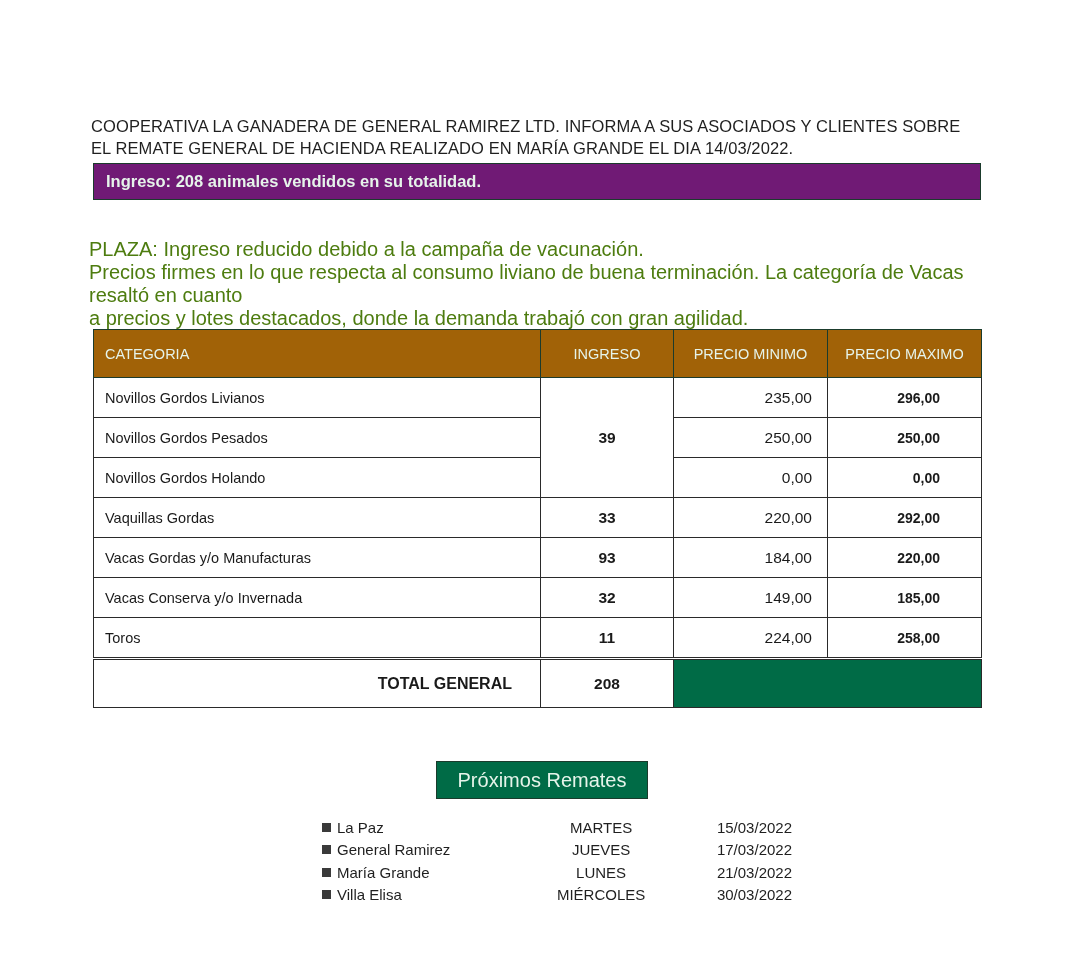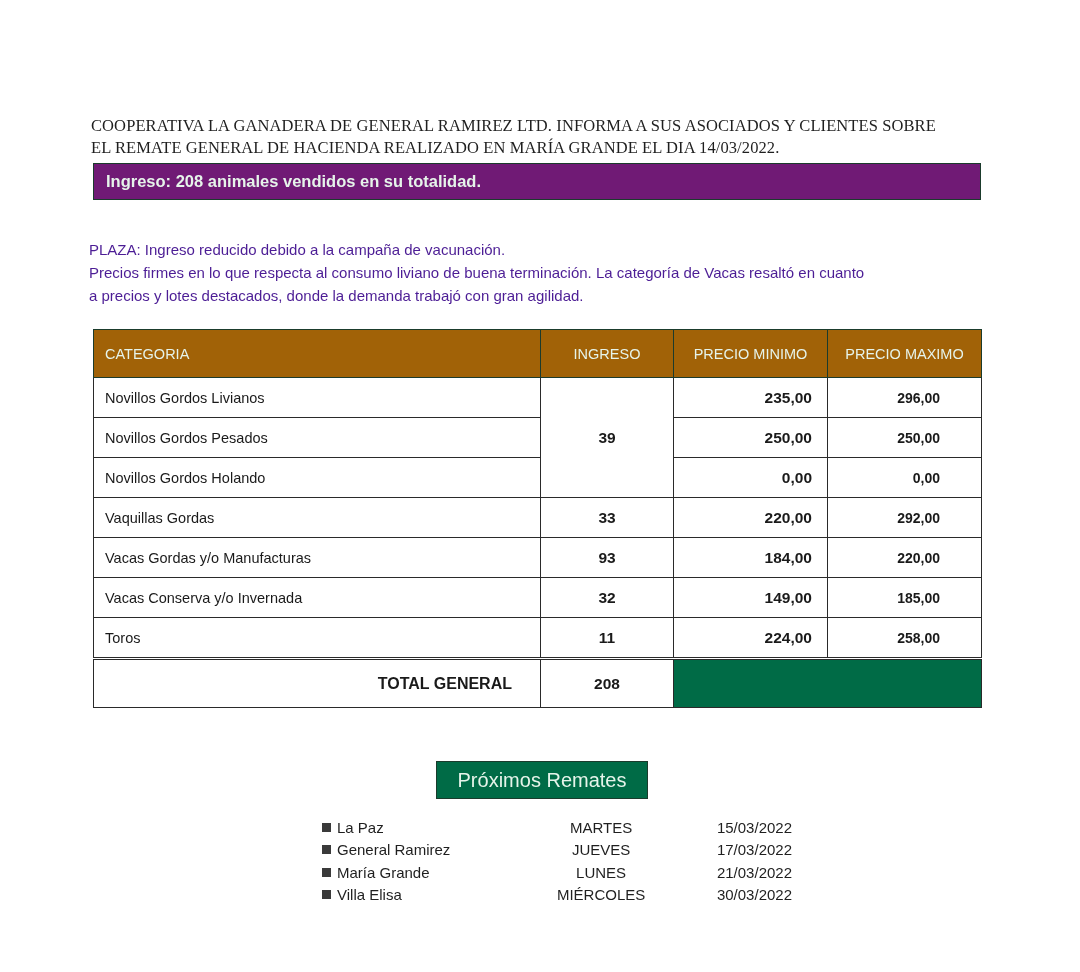--- a/index.html
+++ b/index.html
@@ -3,48 +3,48 @@
 <meta charset="utf-8">
 <style>
   html, body { margin:0; padding:0; }
   body {
     width:1080px; height:972px; background:#ffffff; position:relative;
     font-family:"Liberation Sans", "DejaVu Sans", sans-serif; color:#1a1a1a;
     overflow:hidden;
   }
   .heading {
     position:absolute; left:91px; top:115px; width:900px;
-    font-size:16.5px; line-height:22px; letter-spacing:0.1px; color:#1f1f1f;font-family:Liberation Serif, serif;
+    font-size:16.5px; line-height:22px; letter-spacing:0.1px; color:#1f1f1f;
   }
   .banner {
     position:absolute; left:93px; top:163px; width:888px; height:37px;
     background:#701a75; border:1px solid #1b3b2c; box-sizing:border-box;
     color:#e6f4ea; font-weight:bold; font-size:16.5px; line-height:35px;
     padding-left:12px;
   }
   .plaza {
     position:absolute; left:89px; top:238px; width:900px;
-    font-size:15px; line-height:23px; color:#4c1d95;
+    font-size:20px; line-height:23px; color:#4d7c0f;
   }
   table.main {
     position:absolute; left:93px; top:329px; width:888px;
     border-collapse:collapse; table-layout:fixed;
     font-size:14.5px;
   }
   table.main th {
     background:#a16207; color:#e6f4ea; font-weight:normal; height:45px;
     border:1px solid #1b3b2c; font-size:14.5px;
   }
   table.main td {
     border:1.5px solid #2a2a2a; height:39px; padding:0;
   }
   .c-cat { text-align:left; padding-left:11px !important; }
   th.c-cat { padding-left:11px; }
   .c-num { text-align:center; font-weight:bold; font-size:15.5px; }
-  .c-price { text-align:right; padding-right:15px !important; font-weight:bold; font-size:15.5px; }
+  .c-price { text-align:right; padding-right:15px !important; font-weight:normal; font-size:15.5px; }
   .c-price2 { text-align:right; padding-right:41px !important; font-weight:bold; font-size:14px; }
   tr.total td { height:47px; border-top:3px double #2a2a2a; }
   .total-label { text-align:right; padding-right:28px !important; font-weight:bold; font-size:16px; }
   .green-cell { background:#006b46; }
   .prox-title {
     position:absolute; left:436px; top:761px; width:212px; height:38px;
     background:#006b46; border:1px solid #1b3b2c; box-sizing:border-box;
     color:#e6f4ea; font-size:20px; line-height:36px; text-align:center;
   }
   .prox-list {

